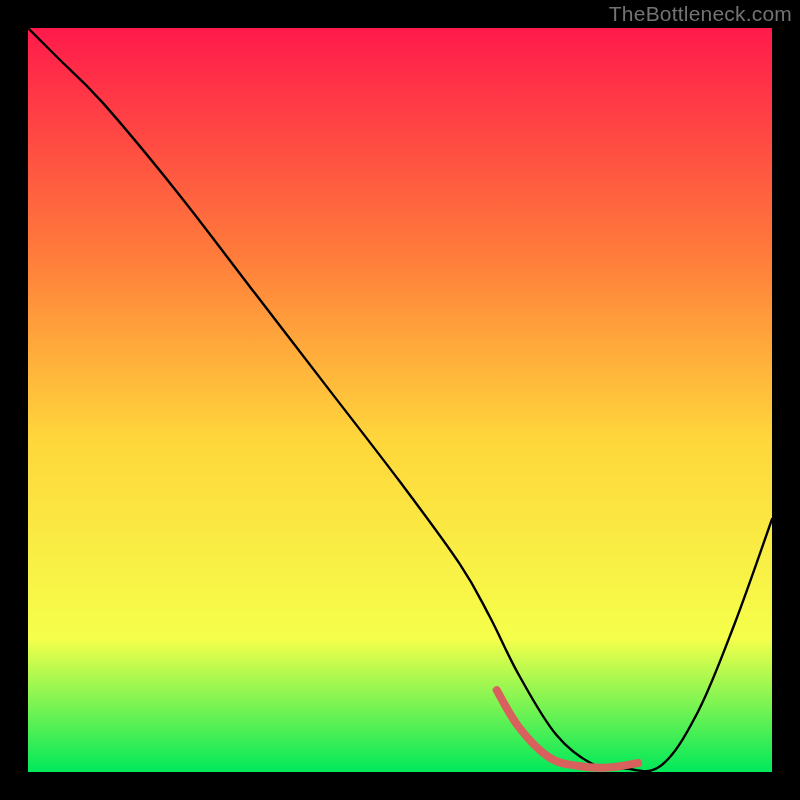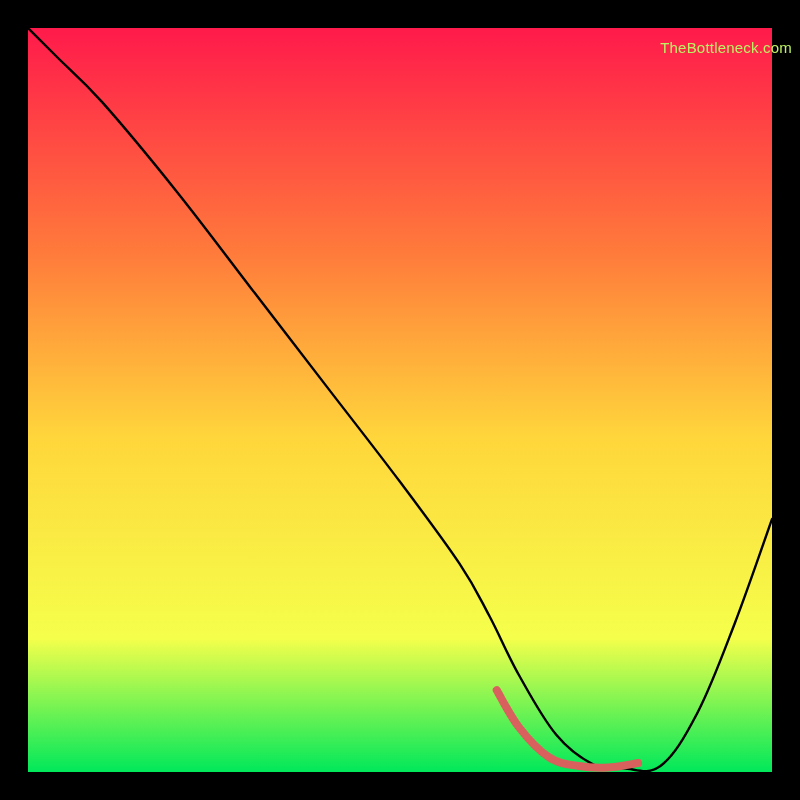--- a/index.html
+++ b/index.html
@@ -8,26 +8,25 @@
     height: 800px;
     background: #000;
     font-family: Arial, Helvetica, sans-serif;
     position: relative;
     overflow: hidden;
   }
   .watermark {
     position: absolute;
     top: 2px;
     right: 8px;
-    color: #bef264;
-    font-size: 15px;
+    color: #737373;
+    font-size: 21px;
     font-weight: 400;
     letter-spacing: 0.2px;
     z-index: 10;
-    margin-top: 37px;
   }
   .plot-area {
     position: absolute;
     left: 28px;
     top: 28px;
     width: 744px;
     height: 744px;
   }
   .plot-area svg {
     display: block;

